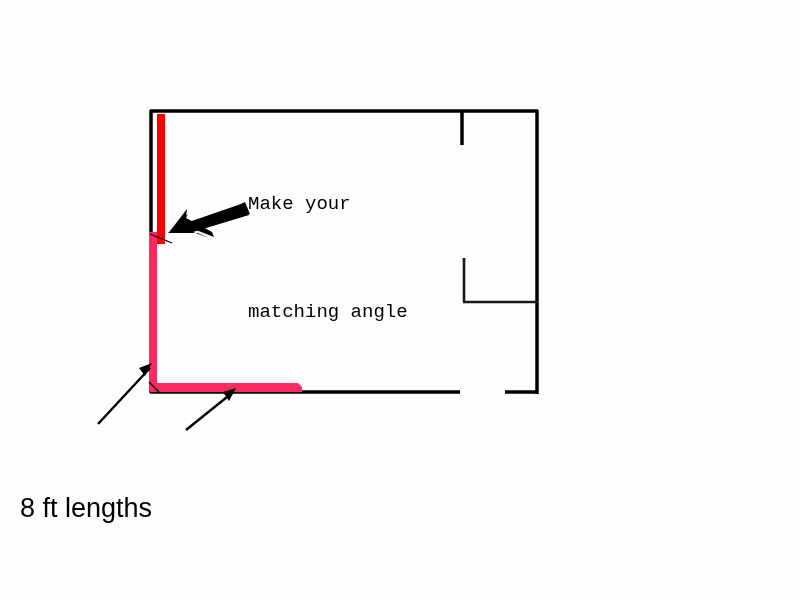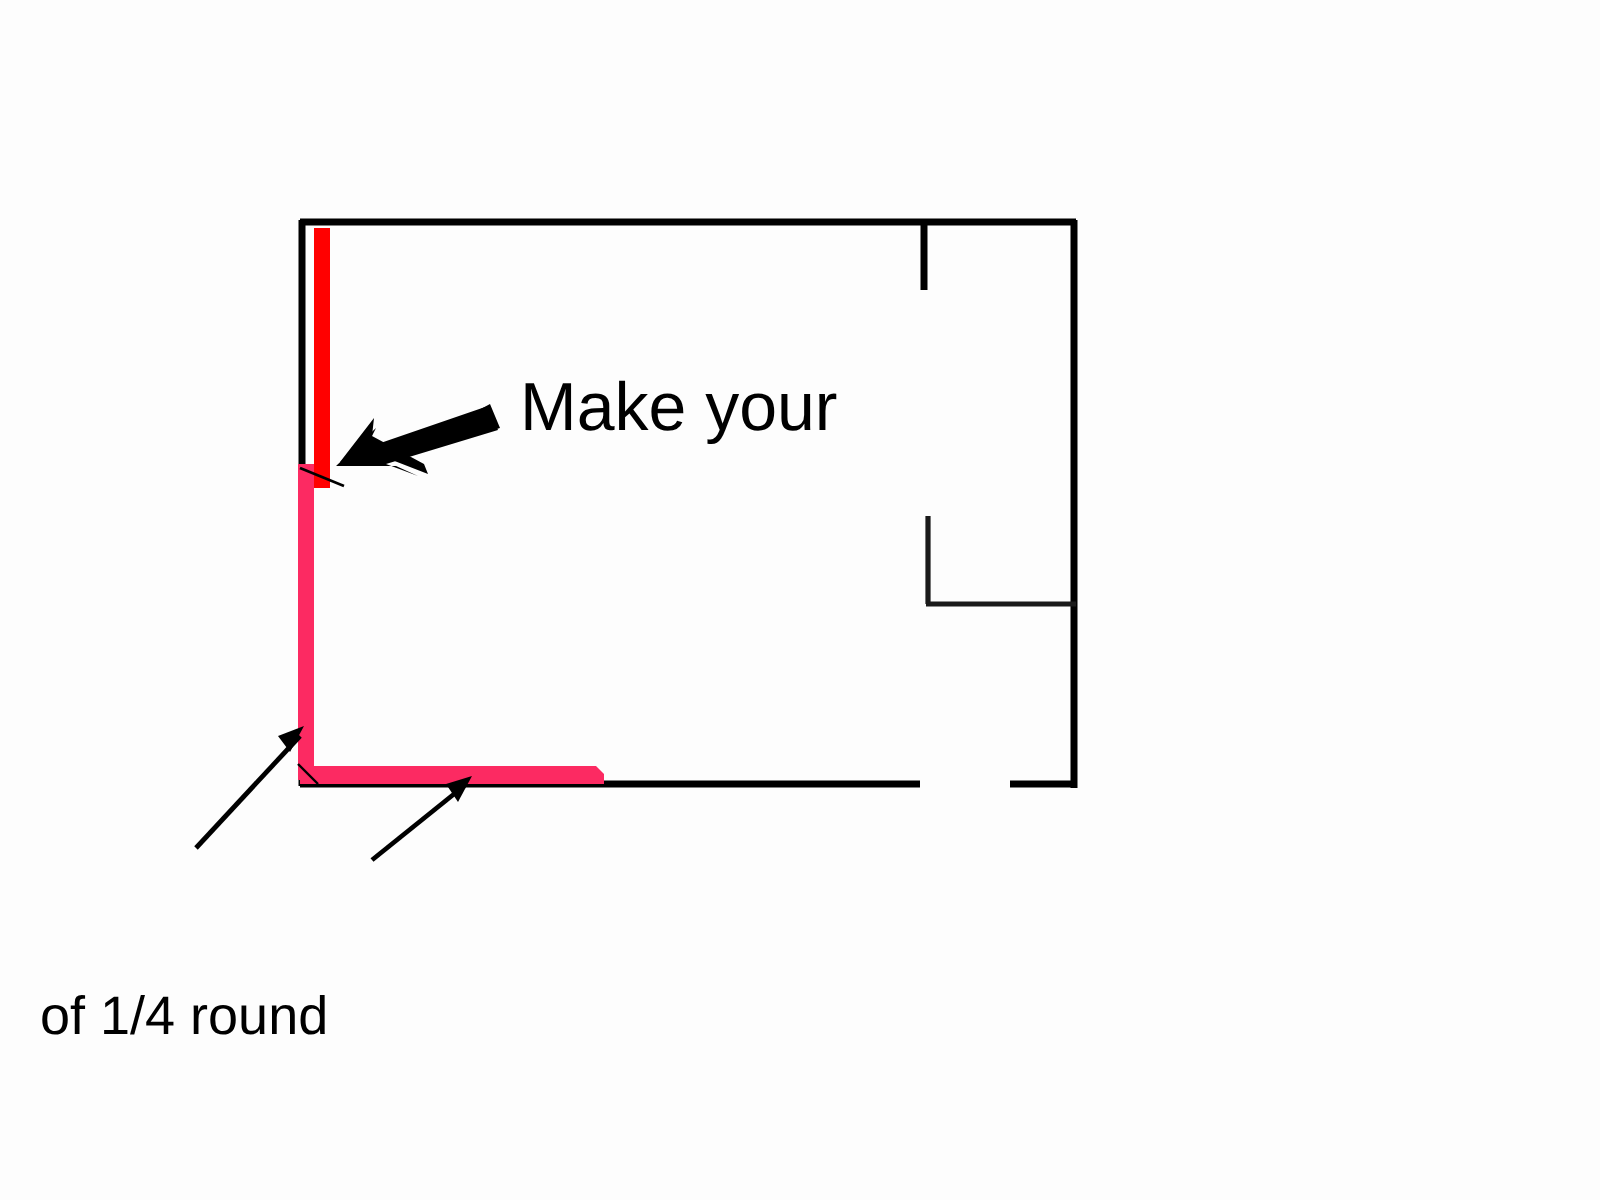--- a/index.html
+++ b/index.html
@@ -21,25 +21,26 @@
     width: 800px;
     height: 600px;
   }
   .annot-text {
     position: absolute;
     color: #000000;
     white-space: pre;
     font-family: "Liberation Sans", sans-serif;
   }
   #instruction-text {
-    left: 260px;
+    left: 248px;
     top: 114px;
-    font-size: 34px;
+    font-size: 19px;
     line-height: 36px;
     letter-spacing: 0px;
+    font-family: Liberation Mono, monospace;
   }
   #legend-text {
     left: 20px;
     top: 418px;
     font-size: 27px;
     line-height: 36px;
   }
   .text-line {
     display: block;
   }
@@ -96,17 +97,19 @@
     <line x1="98" y1="424" x2="150" y2="368" stroke="#000000" stroke-width="2.4"></line>
     <polygon points="152,363 145,376 139,368" fill="#000000"></polygon>
 
     <line x1="186" y1="430" x2="232" y2="393" stroke="#000000" stroke-width="2.4"></line>
     <polygon points="236,388 229,401 223,392" fill="#000000"></polygon>
   </g>
 </svg>
 
 <div class="annot-text" id="instruction-text">
   <span class="text-line">Make your</span>
+  <span class="text-line">matching angle</span>
 </div>
 
 <div class="annot-text" id="legend-text">
+  <span class="text-line">8 ft lengths</span>
   <span class="text-line">of 1/4 round</span>
 </div>
 
 </body></html>

